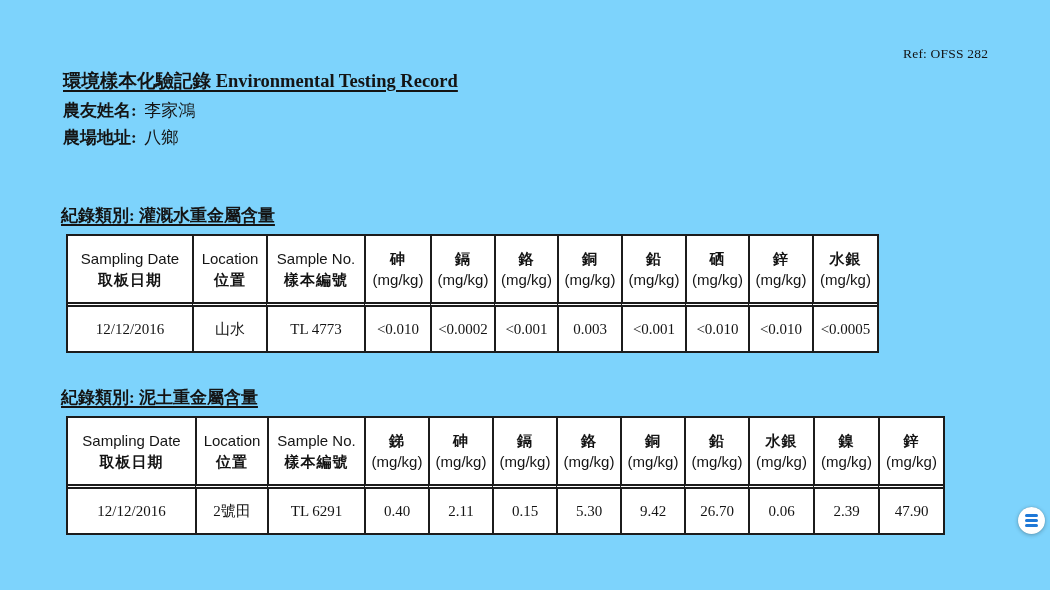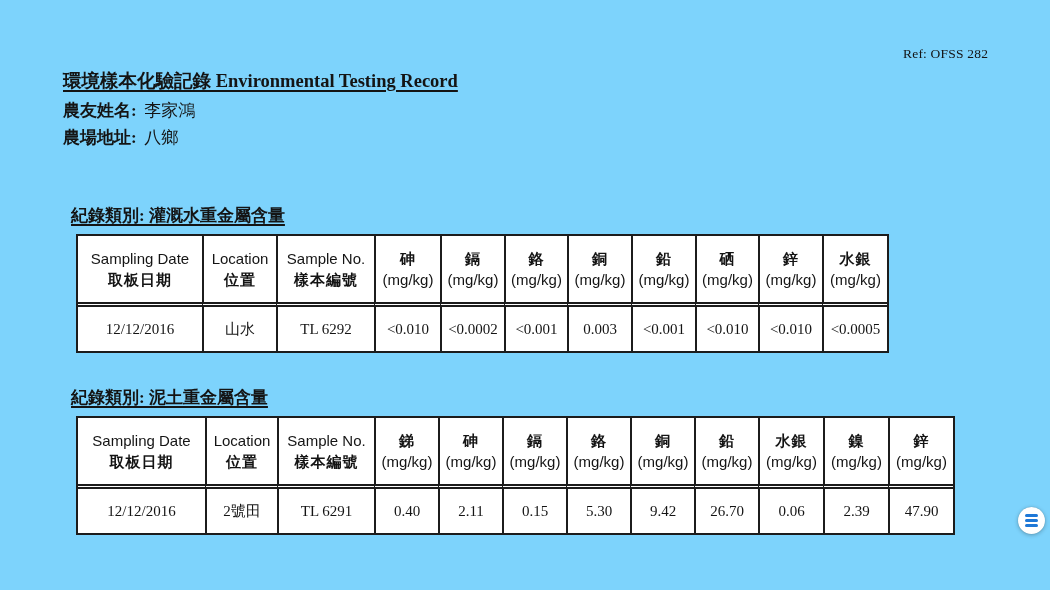--- a/index.html
+++ b/index.html
@@ -14,21 +14,21 @@
     position: absolute; left: 63px; top: 68px; margin: 0;
     font-size: 18.5px; font-weight: bold;
     text-decoration: underline; text-underline-offset: 3px; text-decoration-thickness: 1.5px;
   }
   .field { position: absolute; left: 63px; font-size: 17px; white-space: nowrap; }
   .field.f0 { top: 99px; }
   .field.f1 { top: 126px; }
   .flabel { display: inline-block; width: 77px; font-weight: bold; }
   .fvalue { font-weight: 500; }
 
-  .section { position: absolute; left: 71px; }
+  .section { position: absolute; left: 61px; }
   .section.s0 { top: 204px; }
   .section.s1 { top: 386px; }
   .section h2 {
     margin: 0 0 7px 0; font-size: 17px; font-weight: bold;
     text-decoration: underline; text-underline-offset: 3px; text-decoration-thickness: 1.5px;
   }
   table {
     border-collapse: separate; border-spacing: 0; table-layout: fixed;
     border: 2.5px solid #1c1c1c; background: #fff; margin-left: 5px;
   }
@@ -129,21 +129,21 @@
             <th>
               <div class="zh">水銀</div>
               <div class="en">(mg/kg)</div>
             </th>
           </tr>
         </thead>
         <tbody>
           <tr>
             <td>12/12/2016</td>
             <td>山水</td>
-            <td>TL 6292</td>
+            <td>TL 4773</td>
             <td>&lt;0.010</td>
             <td>&lt;0.0002</td>
             <td>&lt;0.001</td>
             <td>0.003</td>
             <td>&lt;0.001</td>
             <td>&lt;0.010</td>
             <td>&lt;0.010</td>
             <td>&lt;0.0005</td>
           </tr>
         </tbody>

